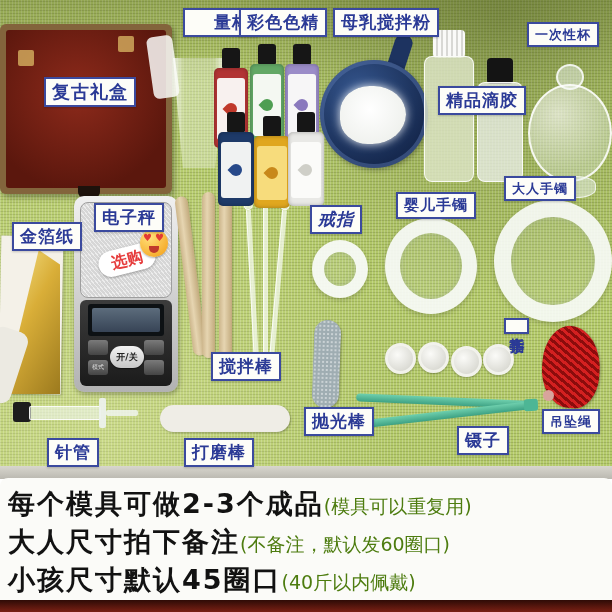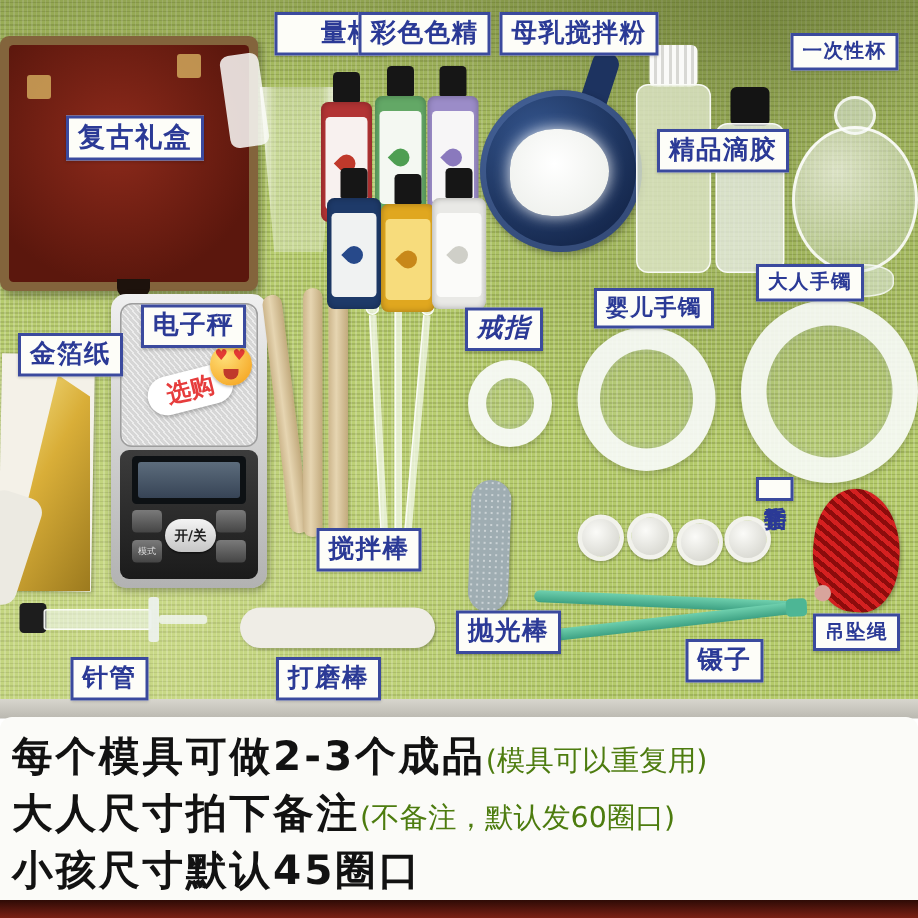--- a/index.html
+++ b/index.html
@@ -304,16 +304,17 @@
     <div class="frow">
       <span class="fmain">每个模具可做2-3个成品</span>
       <span class="fnote">(模具可以重复用)</span>
     </div>
     <div class="frow">
       <span class="fmain">大人尺寸拍下备注</span>
       <span class="fnote">(不备注，默认发60圈口)</span>
     </div>
     <div class="frow">
       <span class="fmain">小孩尺寸默认45圈口</span>
+      <span class="fnote">(40斤以内佩戴)</span>
     </div>
   </div>
   <div id="bottomStrip"></div>
 </div>
 
 </body></html>

